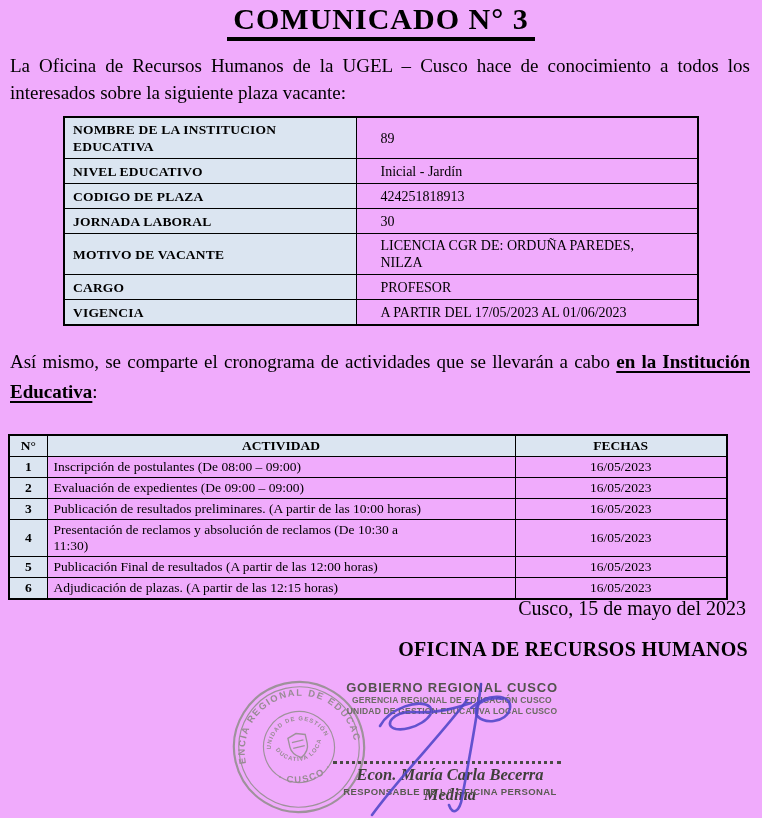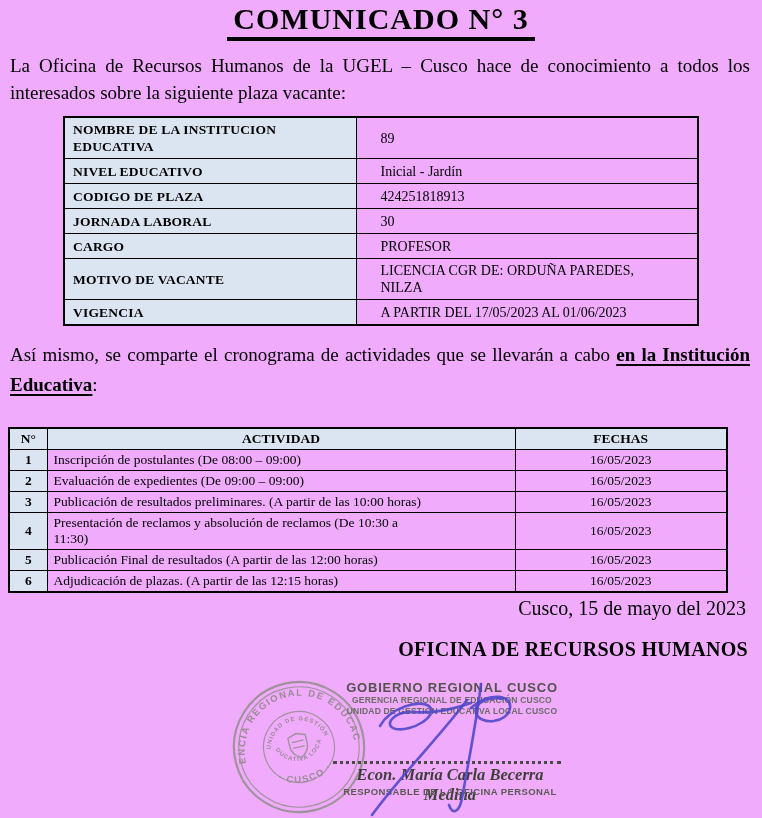--- a/index.html
+++ b/index.html
@@ -9,21 +9,21 @@
     font-family:"Liberation Serif","DejaVu Serif",serif;
   }
   
   h1.doc-title { margin:0; padding-top:2px; text-align:center; font-size:30px; letter-spacing:1px; }
   h1.doc-title .u { display:inline-block; border-bottom:4px solid #000; padding:0 6px 1px 6px; }
   
   p.body-text {
     margin:11px 12px 0 10px; font-size:19px; line-height:27px;
     text-align:justify;
   }
-  p.schedule-intro { margin-top:14px; line-height:30px; }
+  p.schedule-intro { margin-top:21px; line-height:30px; }
   .emph { font-weight:bold; text-decoration:underline; text-underline-offset:3px; text-decoration-thickness:2px; }
   
   table.vacancy {
     margin:10px 0 0 63px; border-collapse:collapse; table-layout:fixed;
     width:634px; border:2px solid #000;
   }
   table.vacancy td { border:1px solid #000; vertical-align:middle; }
   td.vlabel {
     background:#dbe5f1; font-weight:bold; font-size:13.5px; line-height:17px;
     padding:3px 10px 3px 8px; white-space:pre-line; letter-spacing:.2px;
@@ -97,26 +97,26 @@
       </tr>
       <tr class="single">
         <td class="vlabel">CODIGO DE PLAZA</td>
         <td class="vvalue">424251818913</td>
       </tr>
       <tr class="single">
         <td class="vlabel">JORNADA LABORAL</td>
         <td class="vvalue">30</td>
       </tr>
       <tr class="single">
+        <td class="vlabel">MOTIVO DE VACANTE</td>
+        <td class="vvalue">LICENCIA CGR DE: ORDUÑA PAREDES, NILZA</td>
+      </tr>
+      <tr class="single">
         <td class="vlabel">CARGO</td>
         <td class="vvalue">PROFESOR</td>
-      </tr>
-      <tr class="single">
-        <td class="vlabel">MOTIVO DE VACANTE</td>
-        <td class="vvalue">LICENCIA CGR DE: ORDUÑA PAREDES, NILZA</td>
       </tr>
       <tr class="single">
         <td class="vlabel">VIGENCIA</td>
         <td class="vvalue">A PARTIR DEL 17/05/2023 AL 01/06/2023</td>
       </tr>
     </tbody>
   </table>
 
   <p class="body-text schedule-intro"><span>Así mismo, se comparte el cronograma de actividades que se llevarán a cabo </span><span class="emph">en la Institución Educativa</span><span>:</span></p>
 

